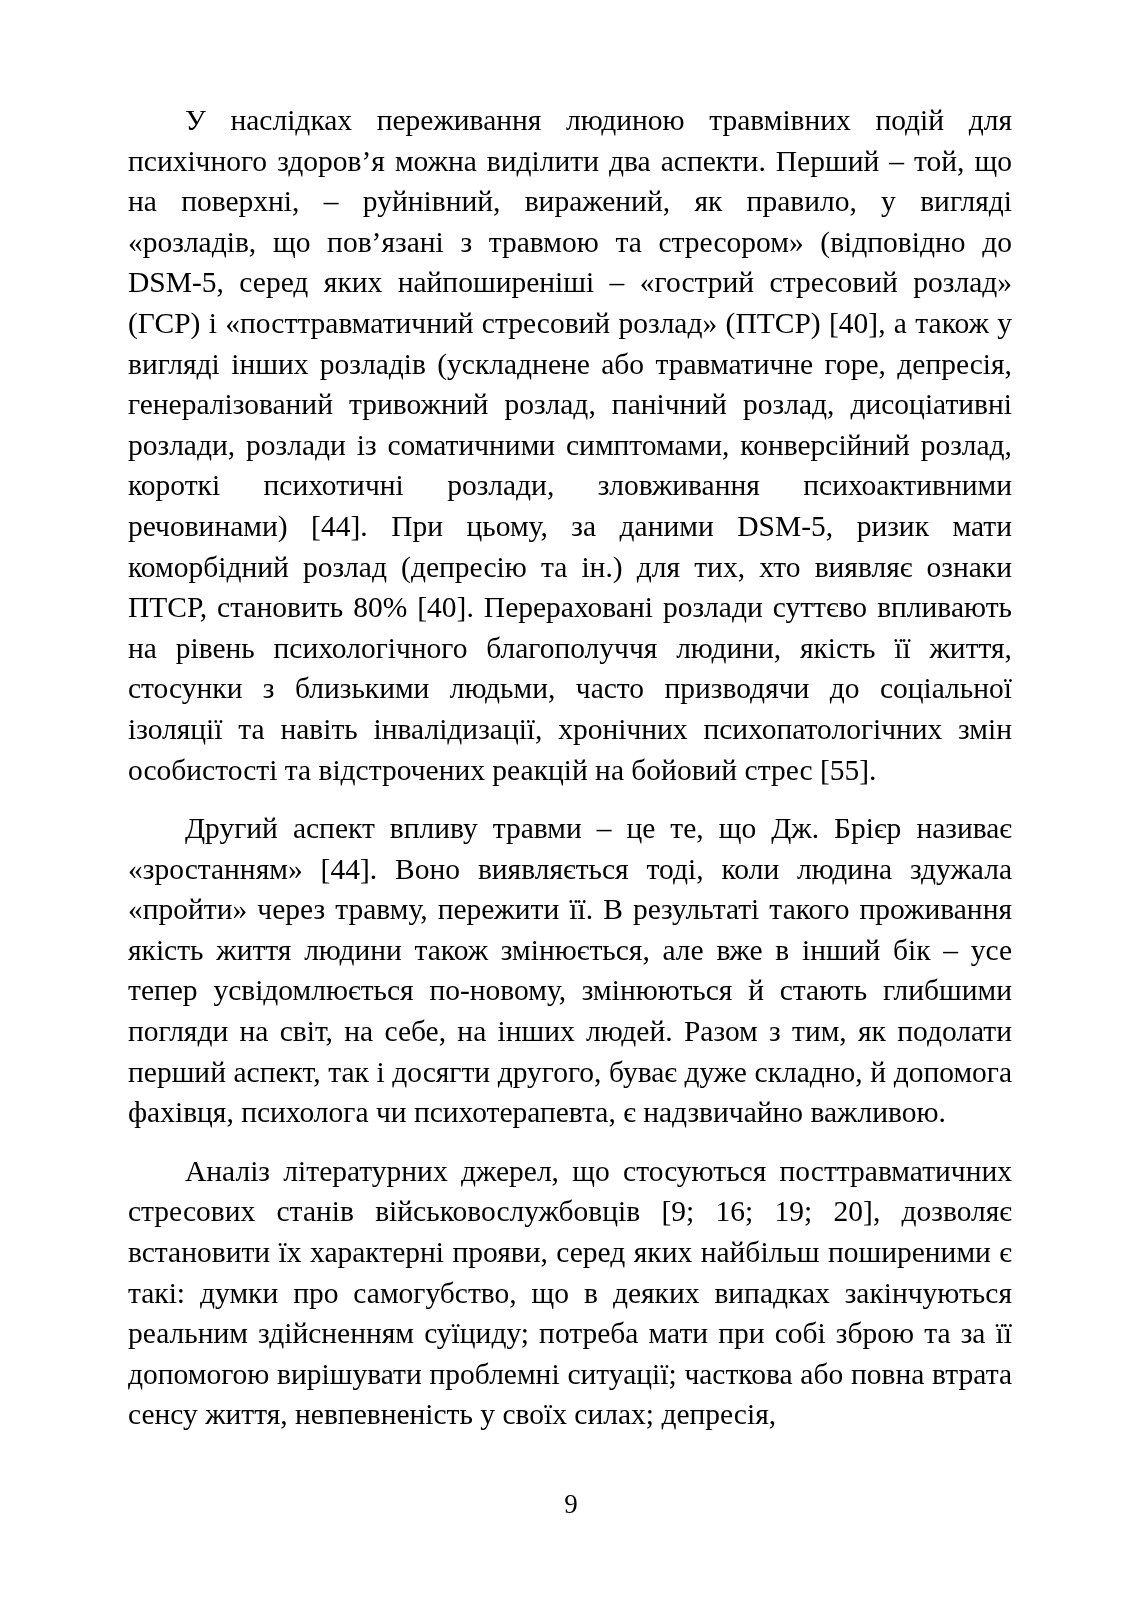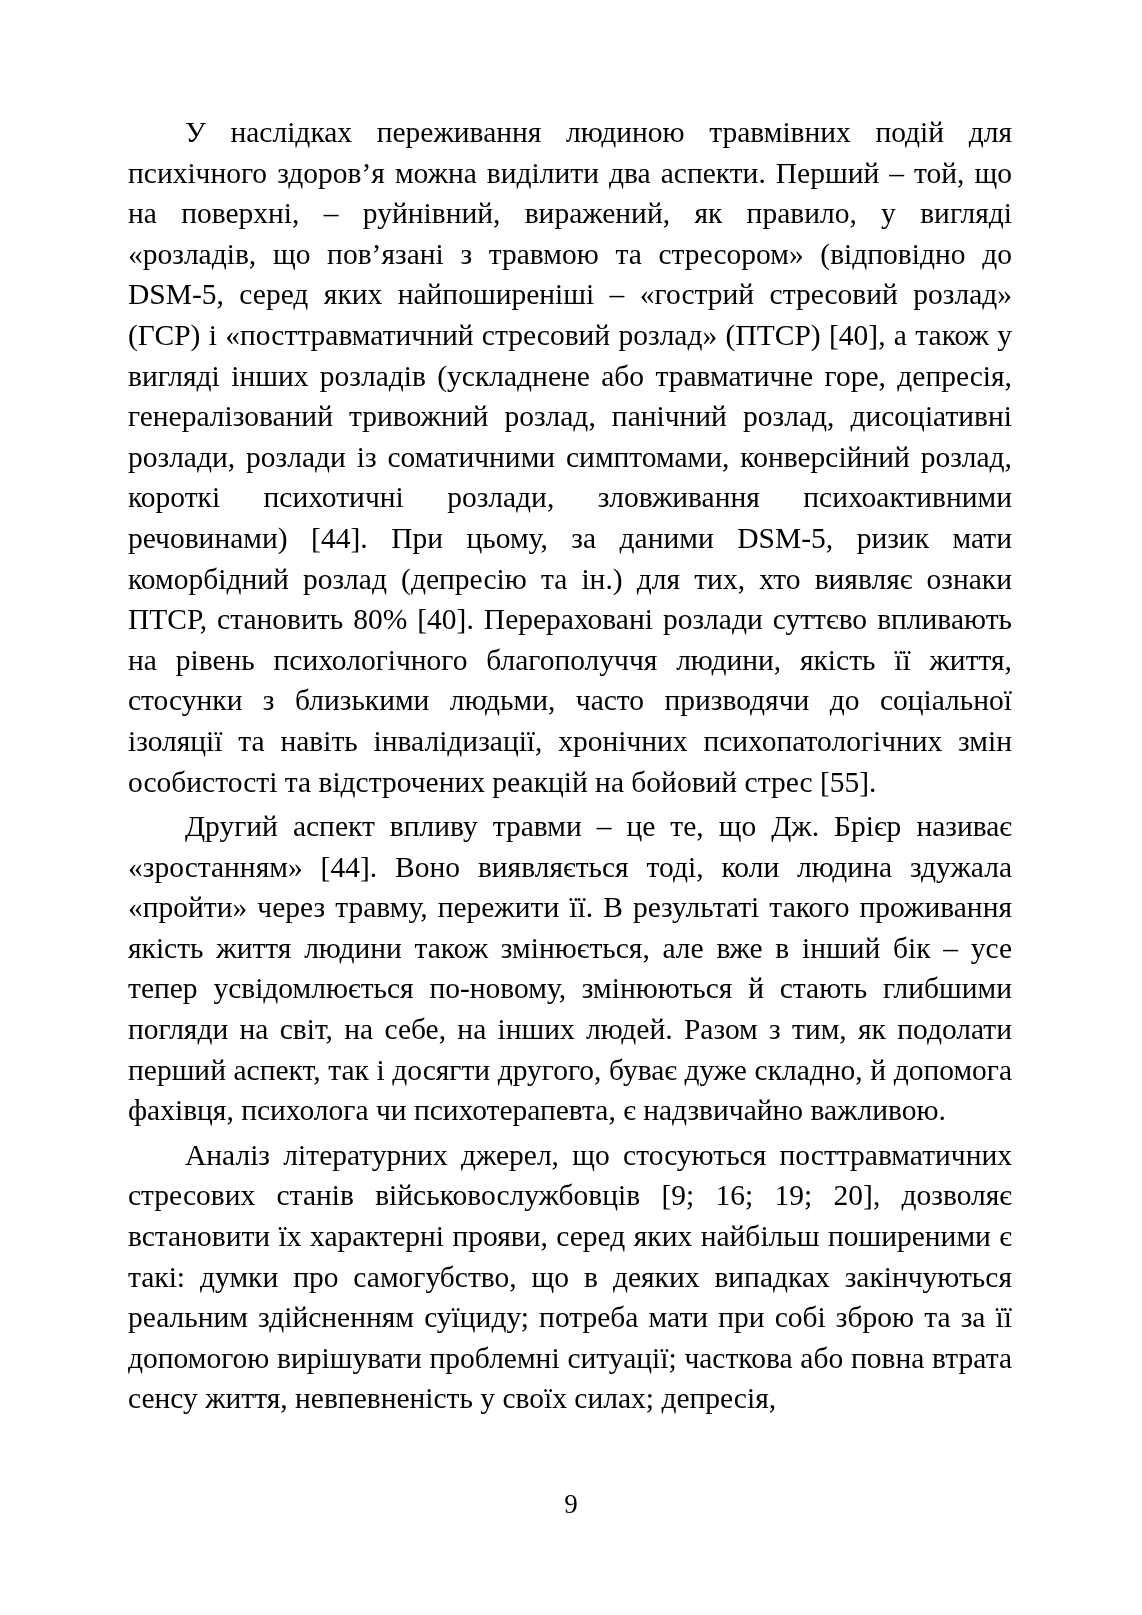--- a/index.html
+++ b/index.html
@@ -15,41 +15,41 @@
     height: 1615px;
     background: #ffffff;
     margin: 0 auto;
     overflow: hidden;
     box-sizing: border-box;
   }
 
   .text-column {
     position: absolute;
     left: 128px;
-    top: 112px;
+    top: 100px;
     width: 884px;
   }
 
   .paragraph {
     font-family: "Liberation Serif", "DejaVu Serif", serif;
     font-size: 29.5px;
     line-height: 40.6px;
     color: #000000;
     text-align: justify;
     text-justify: inter-word;
     text-indent: 57px;
     margin: 0;
     padding: 0;
     hyphens: none;
     -webkit-hyphens: none;
     word-spacing: 0.0em;
   }
 
   .paragraph + .paragraph {
-    margin-top: 4px;
+    margin-top: 18px;
   }
 
   .page-number {
     position: absolute;
     left: 0;
     right: 0;
     top: 1488px;
     text-align: center;
     font-family: "Liberation Serif", "DejaVu Serif", serif;
     font-size: 27px;

